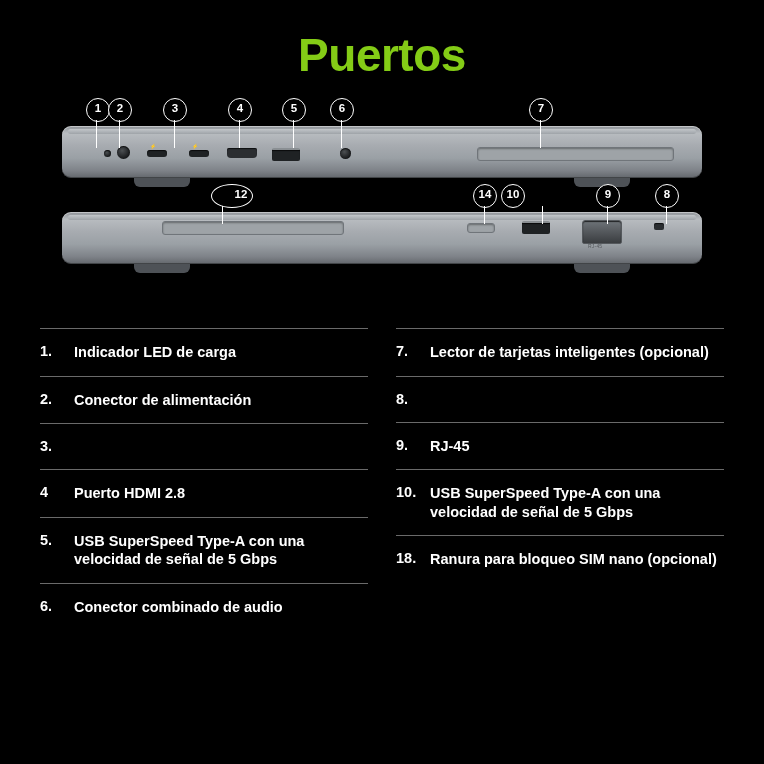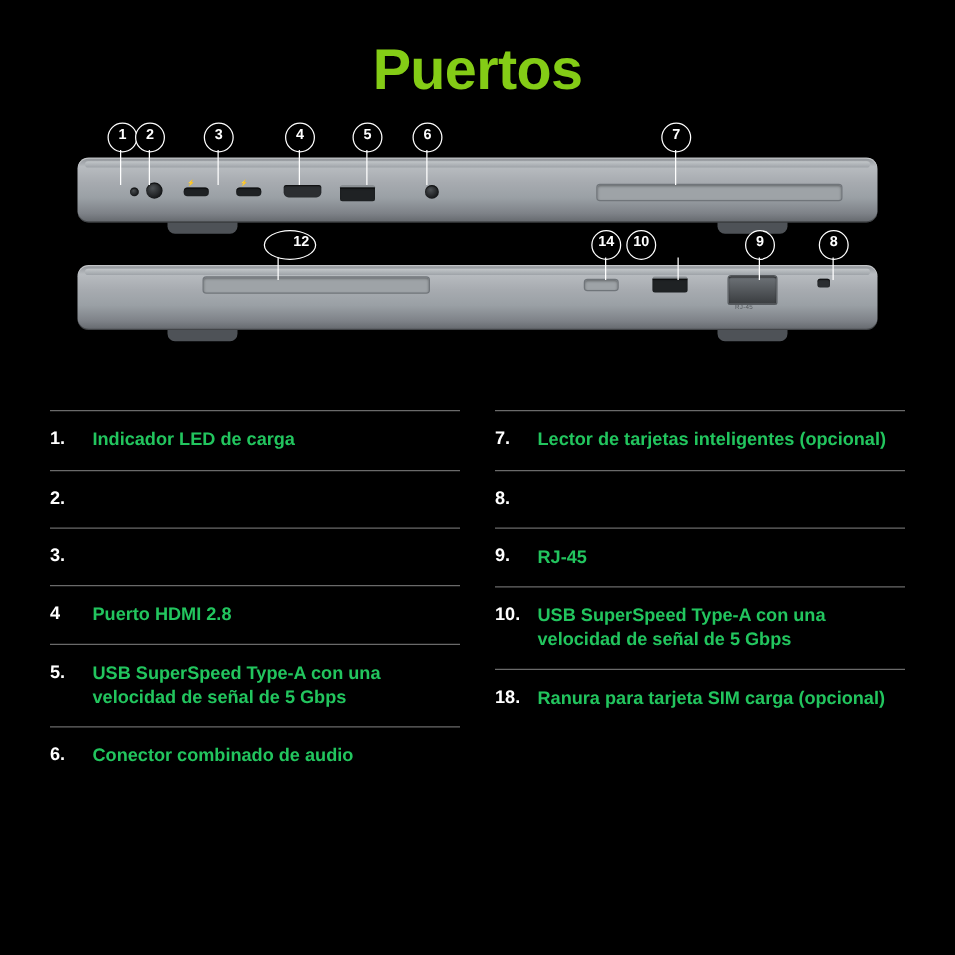--- a/index.html
+++ b/index.html
@@ -157,21 +157,21 @@
     width: 34px;
     flex: 0 0 34px;
     font-size: 14.5px;
     font-weight: bold;
     color: #ffffff;
   }
   .legend-item .txt {
     font-size: 14.5px;
     font-weight: bold;
     line-height: 1.28;
-    color: #22c55e;
+    color: #ffffff;
   }
   .legend-col.left .legend-item { padding-right: 6px; }
 </style>
 </head>
 <body>
 
 <div class="page">
 
   <div class="title">Puertos</div>
 
@@ -257,20 +257,21 @@
 
   <div class="legend">
 
     <div class="legend-col left">
       <div class="legend-item">
         <div class="num">1.</div>
         <div class="txt">Indicador LED de carga</div>
       </div>
       <div class="legend-item">
         <div class="num">2.</div>
+        <div class="txt">Conector de alimentación</div>
       </div>
       <div class="legend-item">
         <div class="num">3.</div>
       </div>
       <div class="legend-item">
         <div class="num">4</div>
         <div class="txt">Puerto HDMI 2.8</div>
       </div>
       <div class="legend-item">
         <div class="num">5.</div>
@@ -293,18 +294,18 @@
       <div class="legend-item">
         <div class="num">9.</div>
         <div class="txt">RJ-45</div>
       </div>
       <div class="legend-item">
         <div class="num">10.</div>
         <div class="txt">USB SuperSpeed Type-A con una velocidad de señal de 5 Gbps</div>
       </div>
       <div class="legend-item">
         <div class="num">18.</div>
-        <div class="txt">Ranura para tarjeta SIM carga (opcional)</div>
+        <div class="txt">Ranura para bloqueo SIM nano (opcional)</div>
       </div>
     </div>
 
   </div>
 </div>
 
 </body></html>

